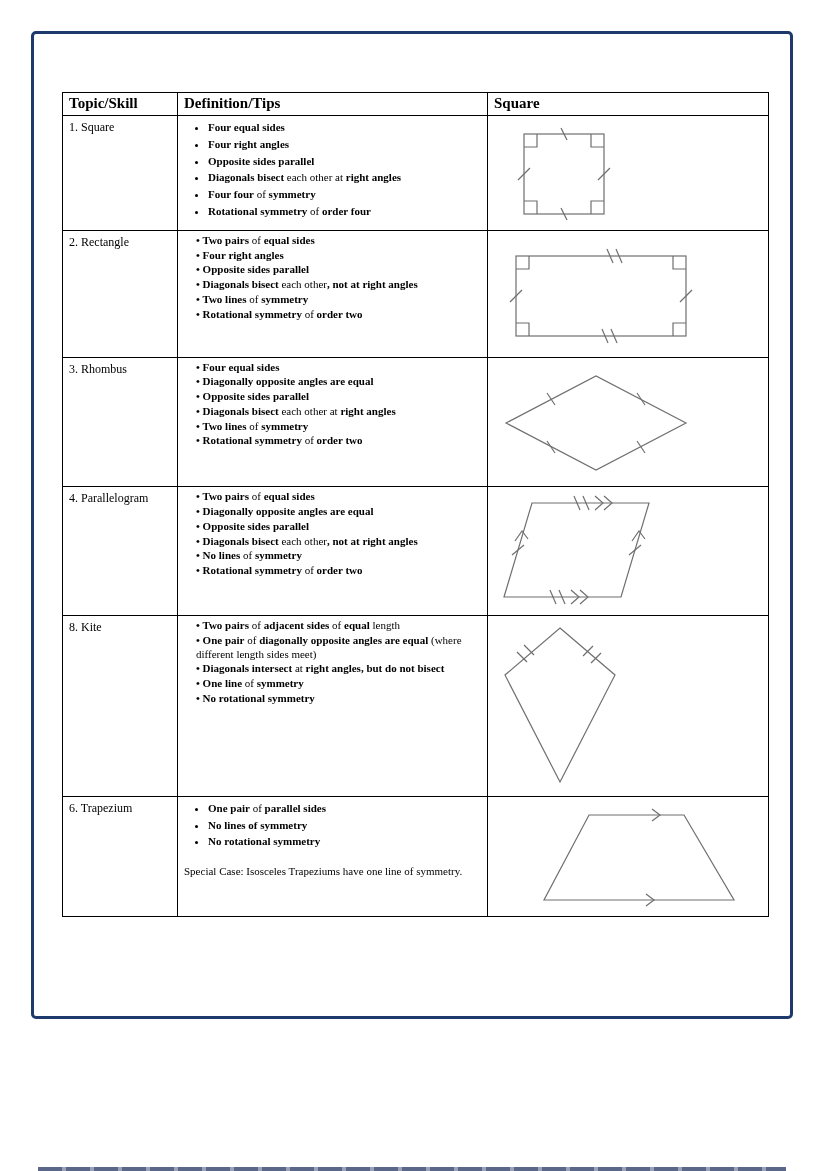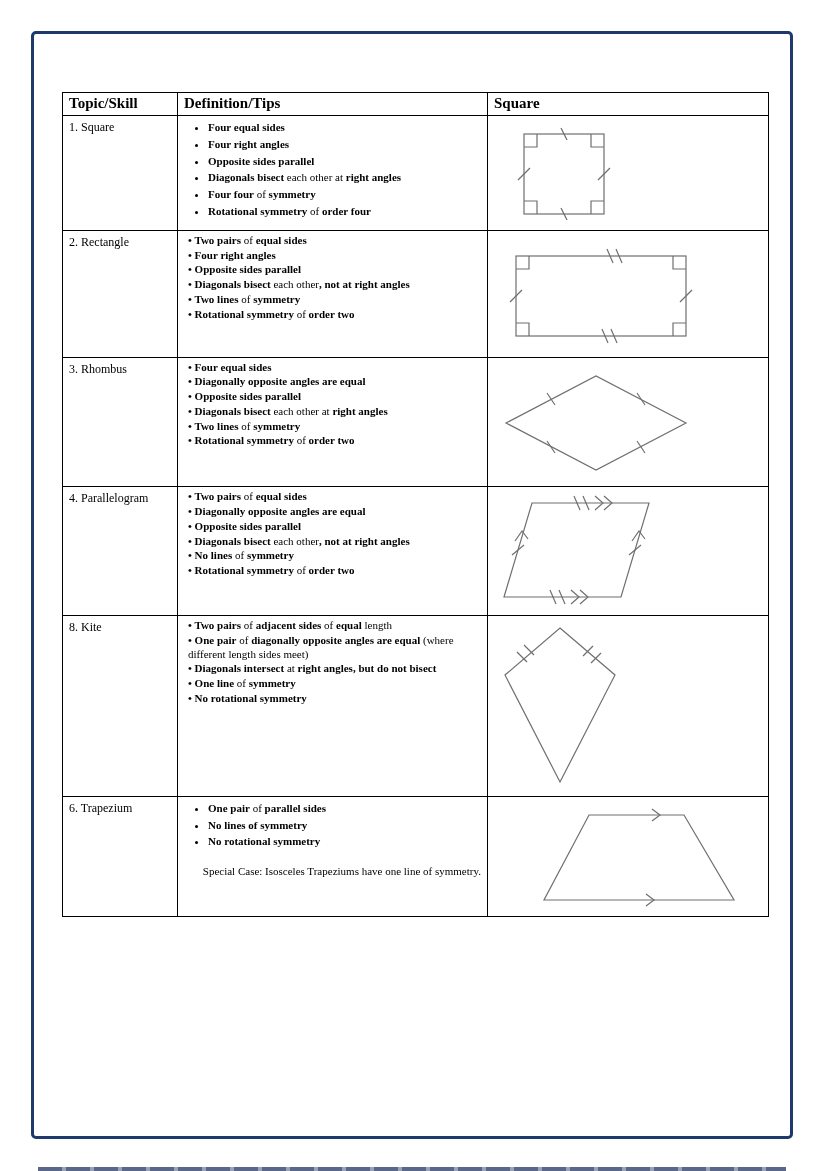--- a/index.html
+++ b/index.html
@@ -1,44 +1,44 @@
 <!DOCTYPE html>
 <html><head>
 <meta charset="utf-8">
 <style>
   html,body { margin:0; padding:0; }
   body {
     width:828px; height:1171px; background:#ffffff; position:relative;
     font-family:"Liberation Serif", serif; color:#000; overflow:hidden;
   }
   .frame {
-    position:absolute; left:31px; top:31px; width:762px; height:1108px;
+    position:absolute; left:31px; top:31px; width:762px; height:988px;
     border:3px solid #1e3a6d; border-radius:5px; box-sizing:border-box; background:#fff;
   }
   .next-page-edge {
     position:absolute; left:38px; right:42px; bottom:0; height:4px;
     background:repeating-linear-gradient(90deg,#5a6789 0 24px,#9aa2b8 24px 28px);
   }
   table.quad-table {
     position:absolute; left:28px; top:58px; width:706px;
     border-collapse:collapse; table-layout:fixed;
   }
   .quad-table th, .quad-table td {
     border:1px solid #000; vertical-align:top; box-sizing:border-box;
   }
   .quad-table th {
     font-size:15px; text-align:left; padding:2px 6px 3px 6px; font-weight:bold;
   }
   .quad-table td { font-size:11px; padding:3px 6px 6px 6px; line-height:1.25; }
   td.topic-cell { font-size:12px; padding-top:4px; }
   ul.defs { margin:2px 0 0 0; padding-left:24px; list-style:disc; }
   ul.defs li { margin:0 0 3px 0; }
-  .bline { margin:0 0 1px 4px; }
+  .bline { margin:0 0 1px 12px; }
   .b { font-weight:bold; }
-  .note { margin-top:16px; font-weight:normal;text-align:right; }
+  .note { margin-top:16px; font-weight:normal; }
   td.example-cell { padding:2px; }
   .fig { display:inline-block; }
   .fig svg * { fill:none; stroke:#6f6f6f; stroke-width:1.2; stroke-linecap:butt; stroke-linejoin:miter; }
   .fig-square       { margin:6px 0 0 14px; }
   .fig-rectangle    { margin:8px 0 0 16px; }
   .fig-rhombus      { margin:6px 0 0 6px; }
   .fig-parallelogram{ margin:2px 0 0 4px; }
   .fig-kite         { margin:2px 0 0 10px; }
   .fig-trapezium    { margin:6px 0 0 44px; }
 </style>

